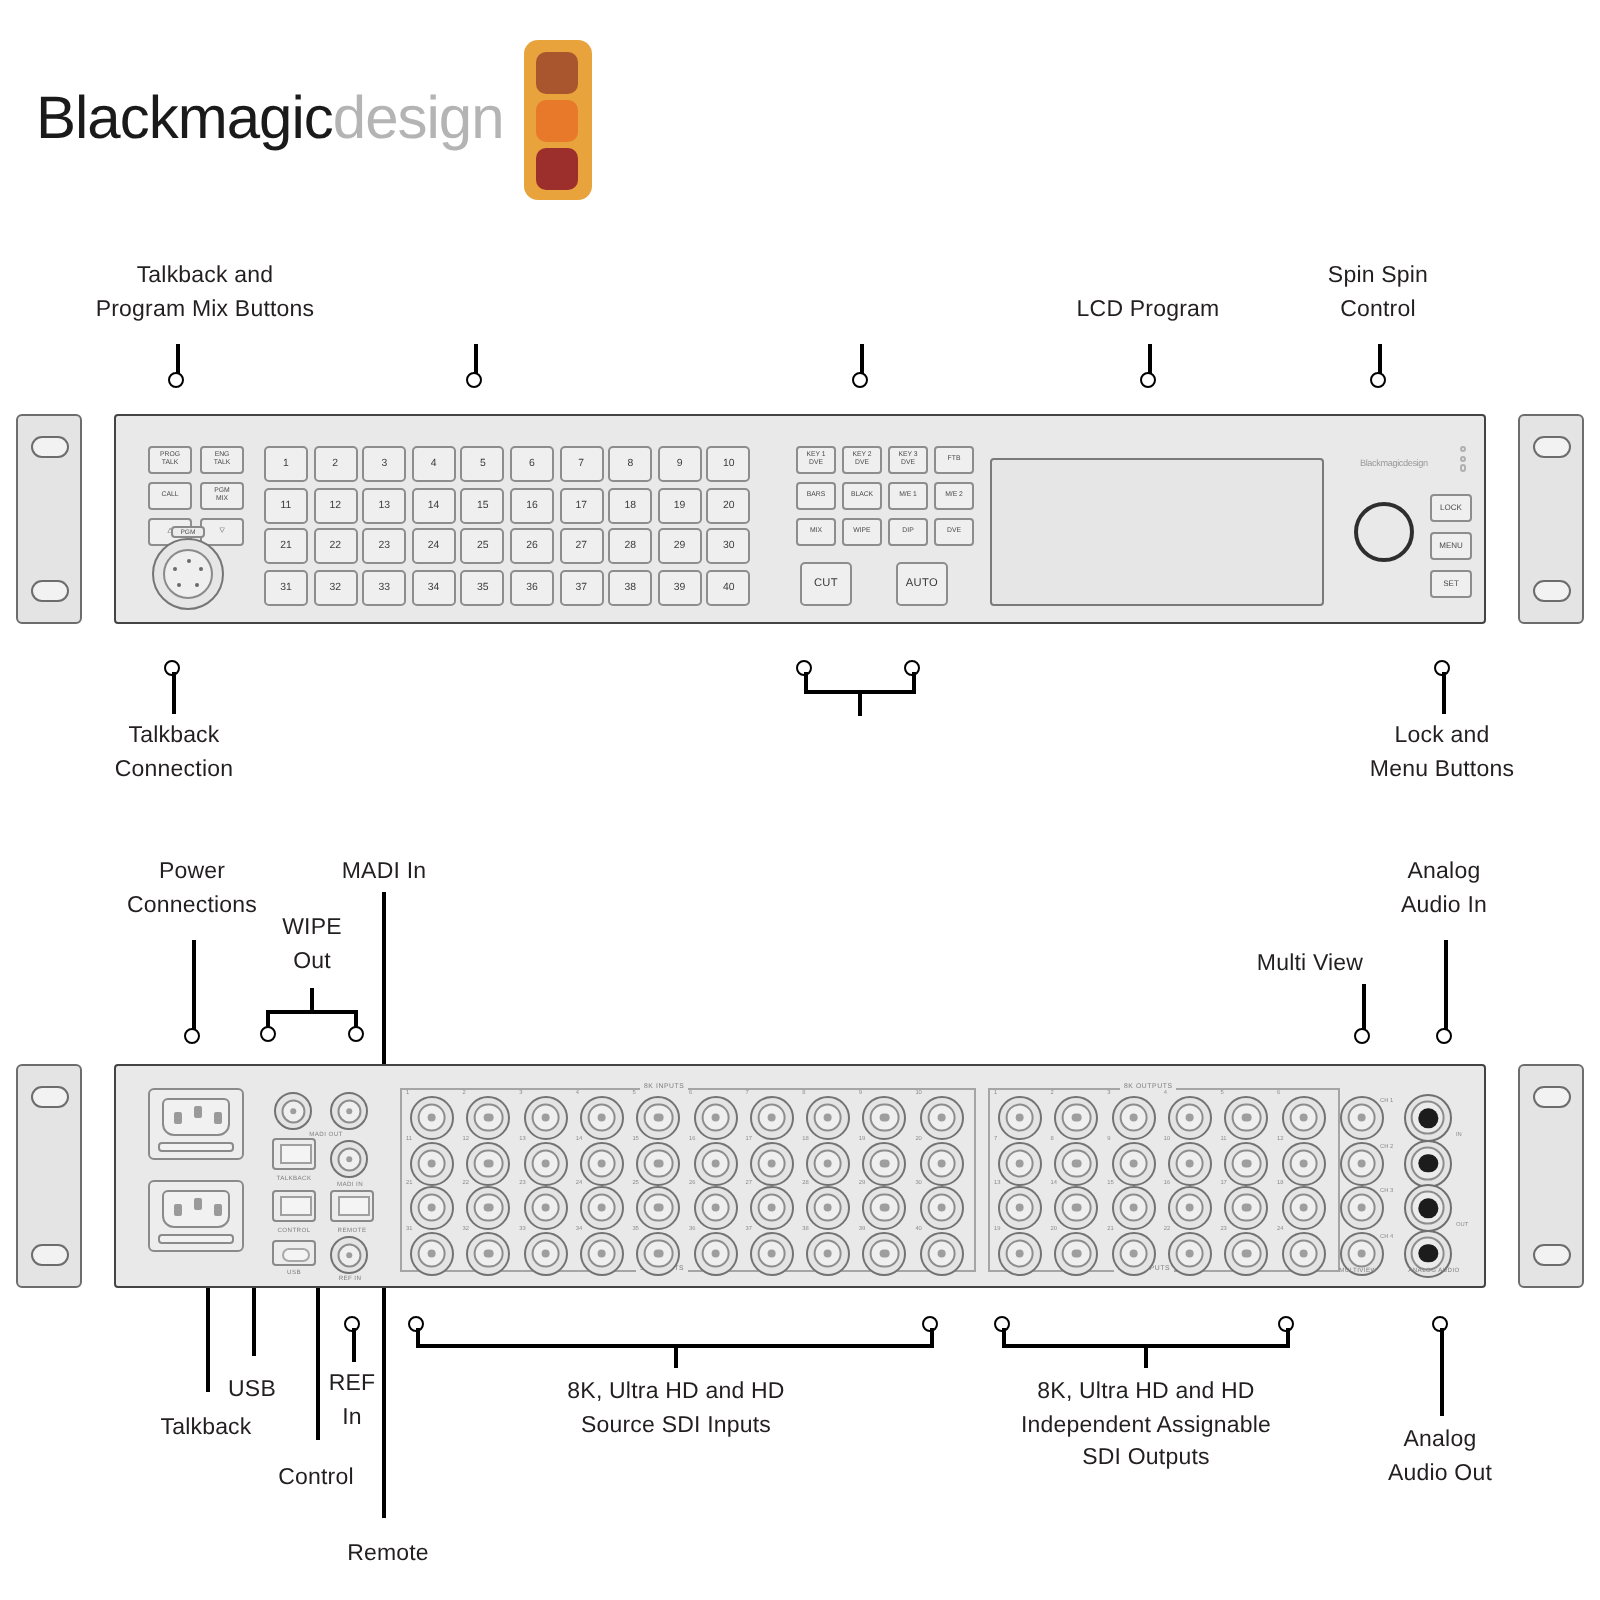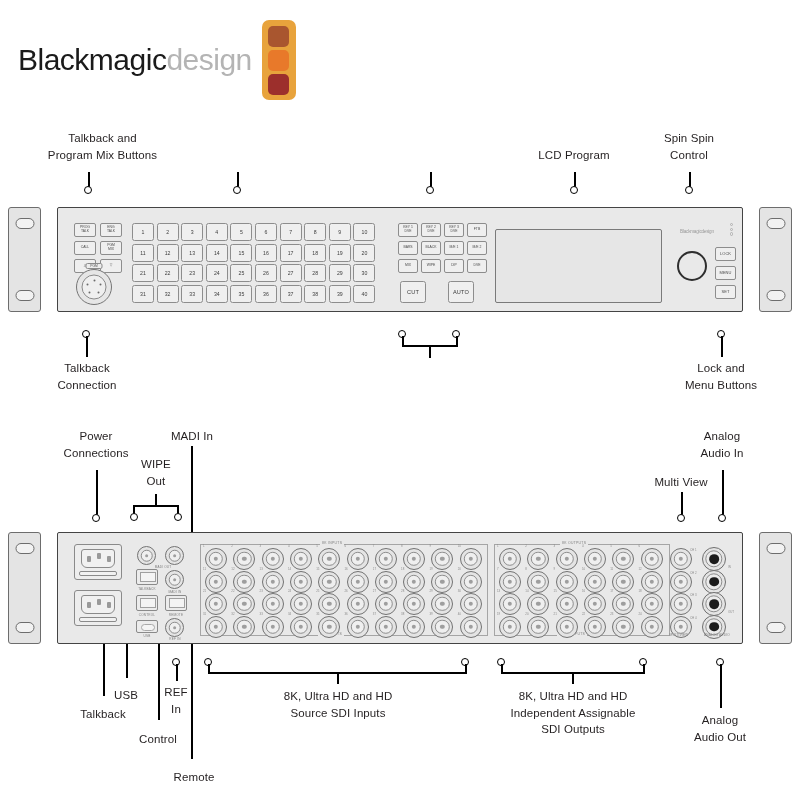--- a/index.html
+++ b/index.html
@@ -357,21 +357,21 @@
   <div class="leader leader-h" style="left:133px;top:505px;width:45px;"></div>
   <div class="leader leader-v" style="left:133px;top:505px;height:9px;"></div>
   <div class="leader leader-v" style="left:177px;top:505px;height:9px;"></div>
   <div class="dot" style="left:130px;top:513px;"></div>
   <div class="dot" style="left:174px;top:513px;"></div>
 
   <div class="callout" style="left:143px;top:428px;width:98px;">MADI In</div>
   <div class="leader leader-v" style="left:191px;top:446px;height:133px;"></div>
   <div class="dot" style="left:187px;top:576px;"></div>
 
-  <div class="callout" style="left:637px;top:474px;width:88px;">Multi View</div>
+  <div class="callout" style="left:611px;top:474px;width:88px;">Multi View</div>
   <div class="leader leader-v" style="left:681px;top:492px;height:24px;"></div>
   <div class="dot" style="left:677px;top:514px;"></div>
 
   <div class="callout" style="left:672px;top:428px;width:100px;">Analog
 Audio In</div>
   <div class="leader leader-v" style="left:722px;top:470px;height:46px;"></div>
   <div class="dot" style="left:718px;top:514px;"></div>
 
   <div class="chassis" style="left:8px;top:532px;width:784px;height:112px;">
     <div class="ear" style="left:0;">

